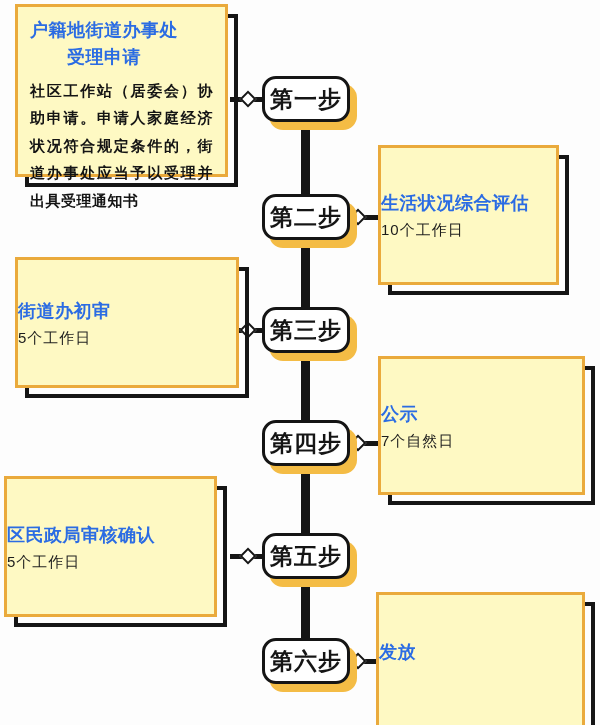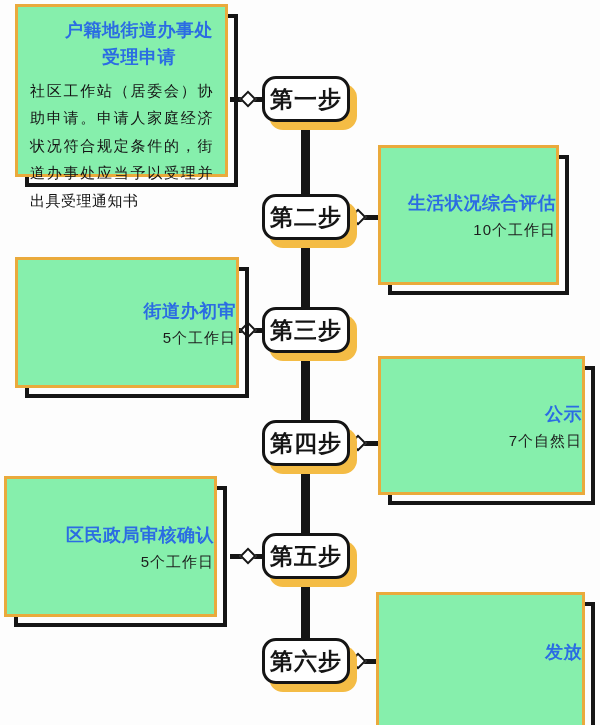--- a/index.html
+++ b/index.html
@@ -34,37 +34,37 @@
   }
 
   
   .infobox { position:absolute; }
   .frame-shadow {
     position:absolute; left:10px; top:10px; width:100%; height:100%;
     box-sizing:border-box; border:4px solid #151515;
   }
   .panel {
     position:absolute; left:0; top:0; width:100%; height:100%;
-    box-sizing:border-box; background:#86efac;
+    box-sizing:border-box; background:#fef9c3;
     border:3px solid var(--accent,#eaaa3c);
     display:flex; flex-direction:column;
-    align-items:flex-end; justify-content:center;
+    align-items:flex-start; justify-content:center;
   }
   .panel-top { justify-content:flex-start; padding:10px 12px 8px 12px; }
 
   .box-title {
     color:var(--blue,#2b6ce3); font-weight:bold; font-size:18px;
     text-align:center; line-height:1.5; letter-spacing:0.5px;
     display:flex; flex-direction:column;
   }
   .box-duration { color:#1c1c1c; font-size:15px; margin-top:4px; letter-spacing:1px; }
   .box-body {
     color:#141414; font-size:15px; line-height:1.83;
     text-align:justify; margin-top:6px; letter-spacing:0.5px;
-    font-weight:400;
+    font-weight:700;
   }
 </style>
 </head>
 <body>
 
 <div class="canvas">
 
   <div class="spine" style="left:301px;top:99px;width:9px;height:562px;"></div>
 
   <div class="connector" style="left:230px;top:97px;width:33px;"></div>

